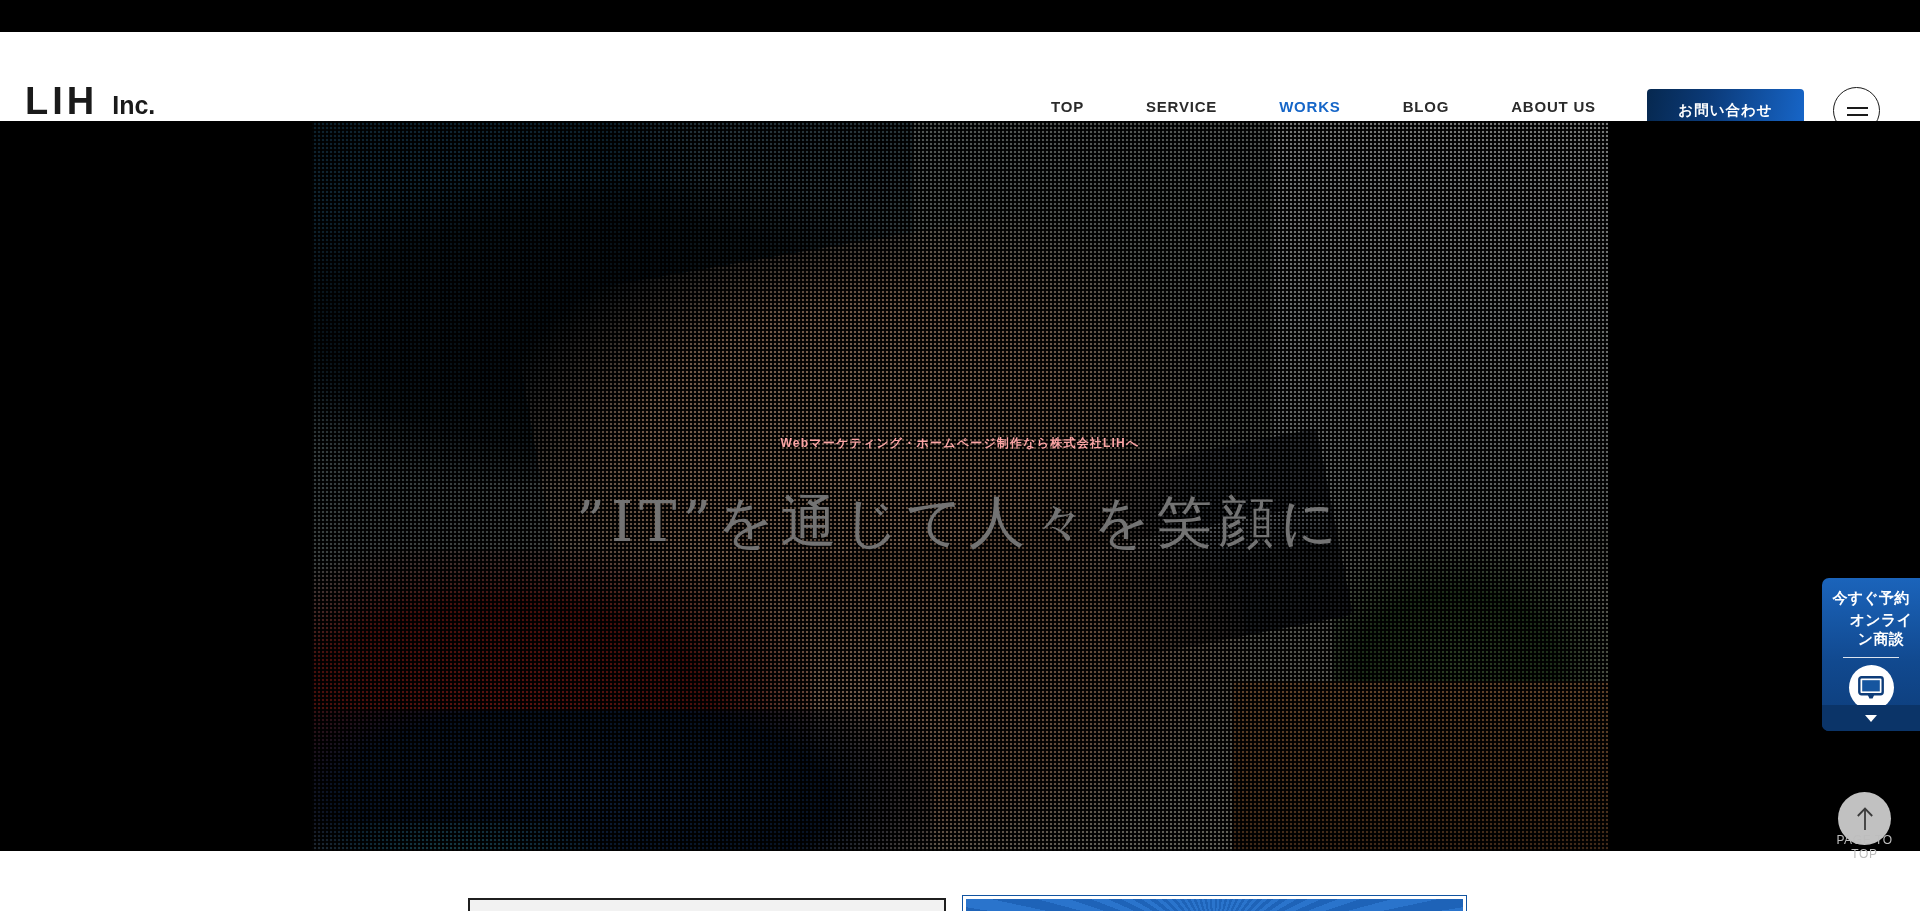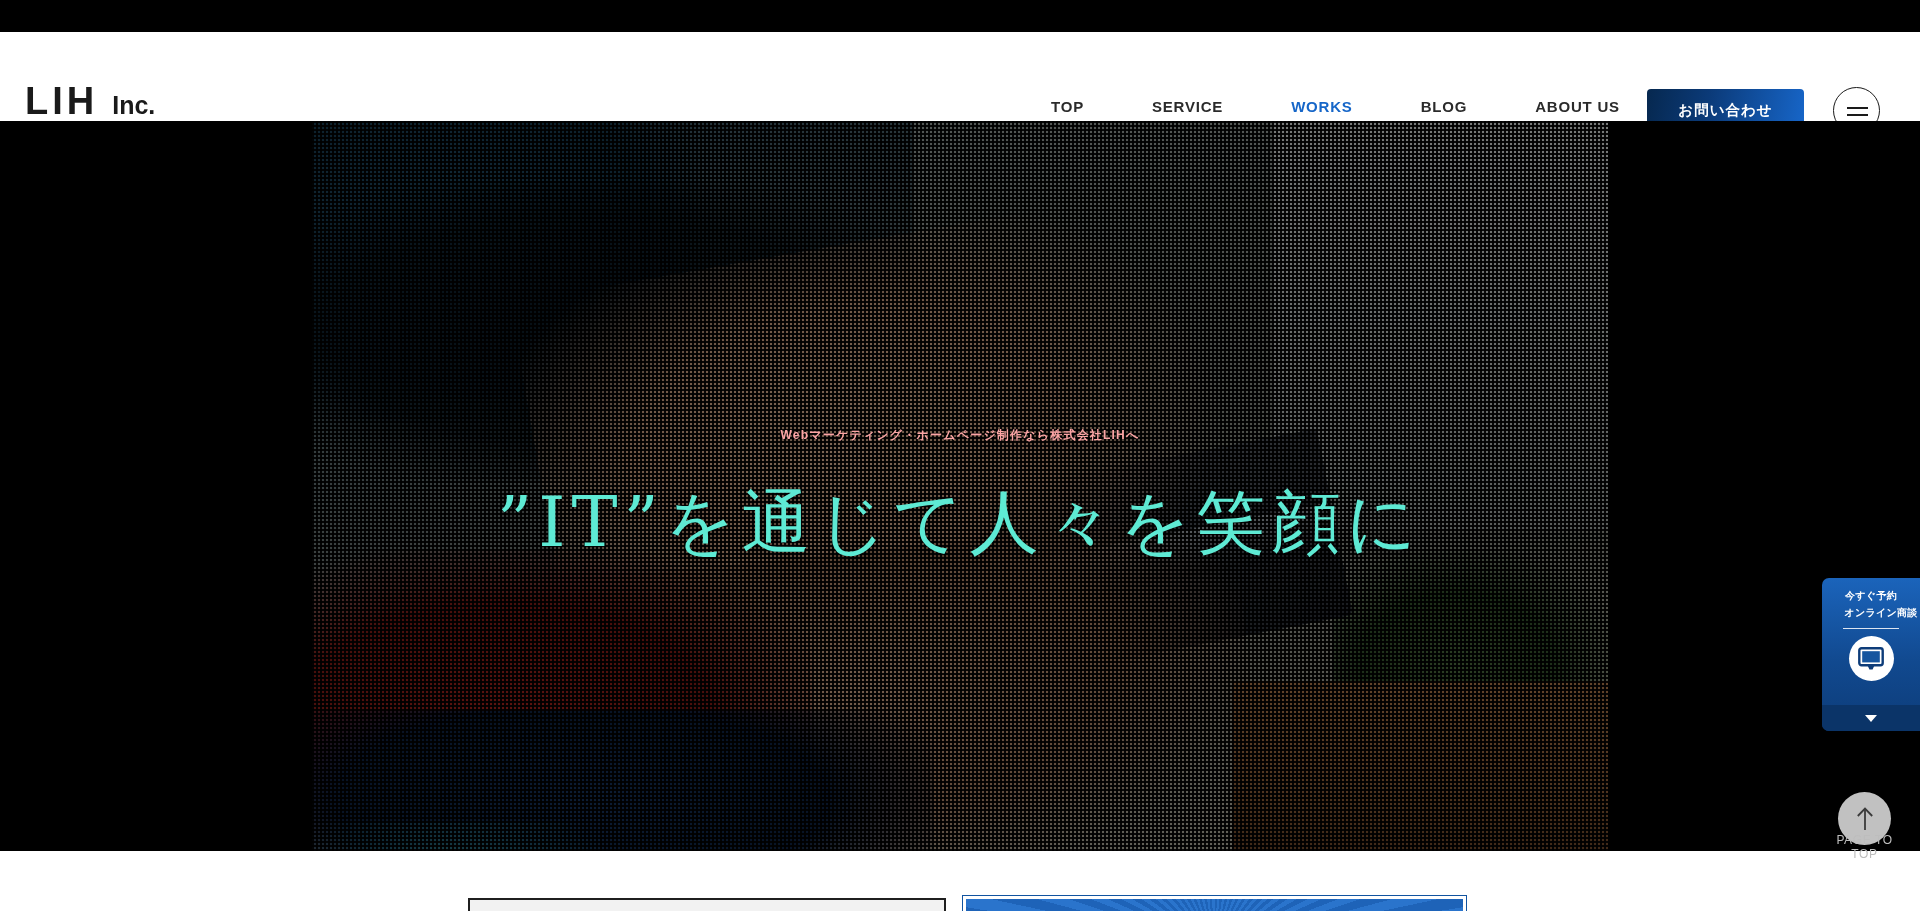--- a/index.html
+++ b/index.html
@@ -39,21 +39,21 @@
   .tagline {
     position:absolute; left:196px; top:62px;
     width:345px;
     font-size:10.5px; line-height:1.55; color:#2a2a2a;
     letter-spacing:0.2px;
   }
 
   .nav {
     position:absolute; left:1020px; top:66px;
     display:flex; align-items:center;
-    gap:6px;
+    gap:0px;
   }
   .nav-item {
     font-size:15px; font-weight:700; letter-spacing:0.8px;
     color:#2b2b2b; text-decoration:none;
     padding:0 31px; white-space:nowrap;
     cursor:pointer;
   }
   .nav-item.active { color:#1666c8; }
 
   .contact-btn {
@@ -175,21 +175,21 @@
     display:flex; flex-direction:column; align-items:center; justify-content:center;
     z-index:5; pointer-events:none;
   }
   .hero-sub {
     color:#fca5a5; font-size:12px; font-weight:700;
     letter-spacing:1.2px; margin-bottom:16px;
     text-shadow:0 1px 6px rgba(0,0,0,.7);
     margin-top:24px;
   }
   .hero-title {
-    color:#5eead4; font-size:69px; font-weight:400;
+    color:#737373; font-size:56px; font-weight:400;
     letter-spacing:6px; white-space:nowrap;
     font-family:"DejaVu Serif", serif;
     text-shadow:0 2px 10px rgba(0,0,0,.55);
     margin-top:17px;
   }
 
   
   .below {
     position:absolute; top:851px; left:0; width:1920px; height:60px;
     background:#ffffff;
@@ -212,21 +212,21 @@
   
   .widget {
     position:absolute; left:1822px; top:578px;
     width:98px; height:153px;
     background:linear-gradient(180deg,#1b64bb 0%,#11498f 55%,#0d3c79 100%);
     border-radius:7px 0 0 7px;
     z-index:20;
     cursor:pointer;
   }
   .widget-l1, .widget-l2 {
-    color:#ffffff; font-size:10px; font-weight:700;
+    color:#ffffff; font-size:15px; font-weight:700;
     text-align:center; letter-spacing:0.3px;
   }
   .widget-l1 { margin-top:11px; }
   .widget-l2 { margin-top:3px;padding-left:20px; }
   .widget-rule {
     width:56px; height:1.4px; background:rgba(255,255,255,.85);
     margin:8px auto 0;
   }
   .widget-circle {
     width:45px; height:45px; border-radius:50%;

